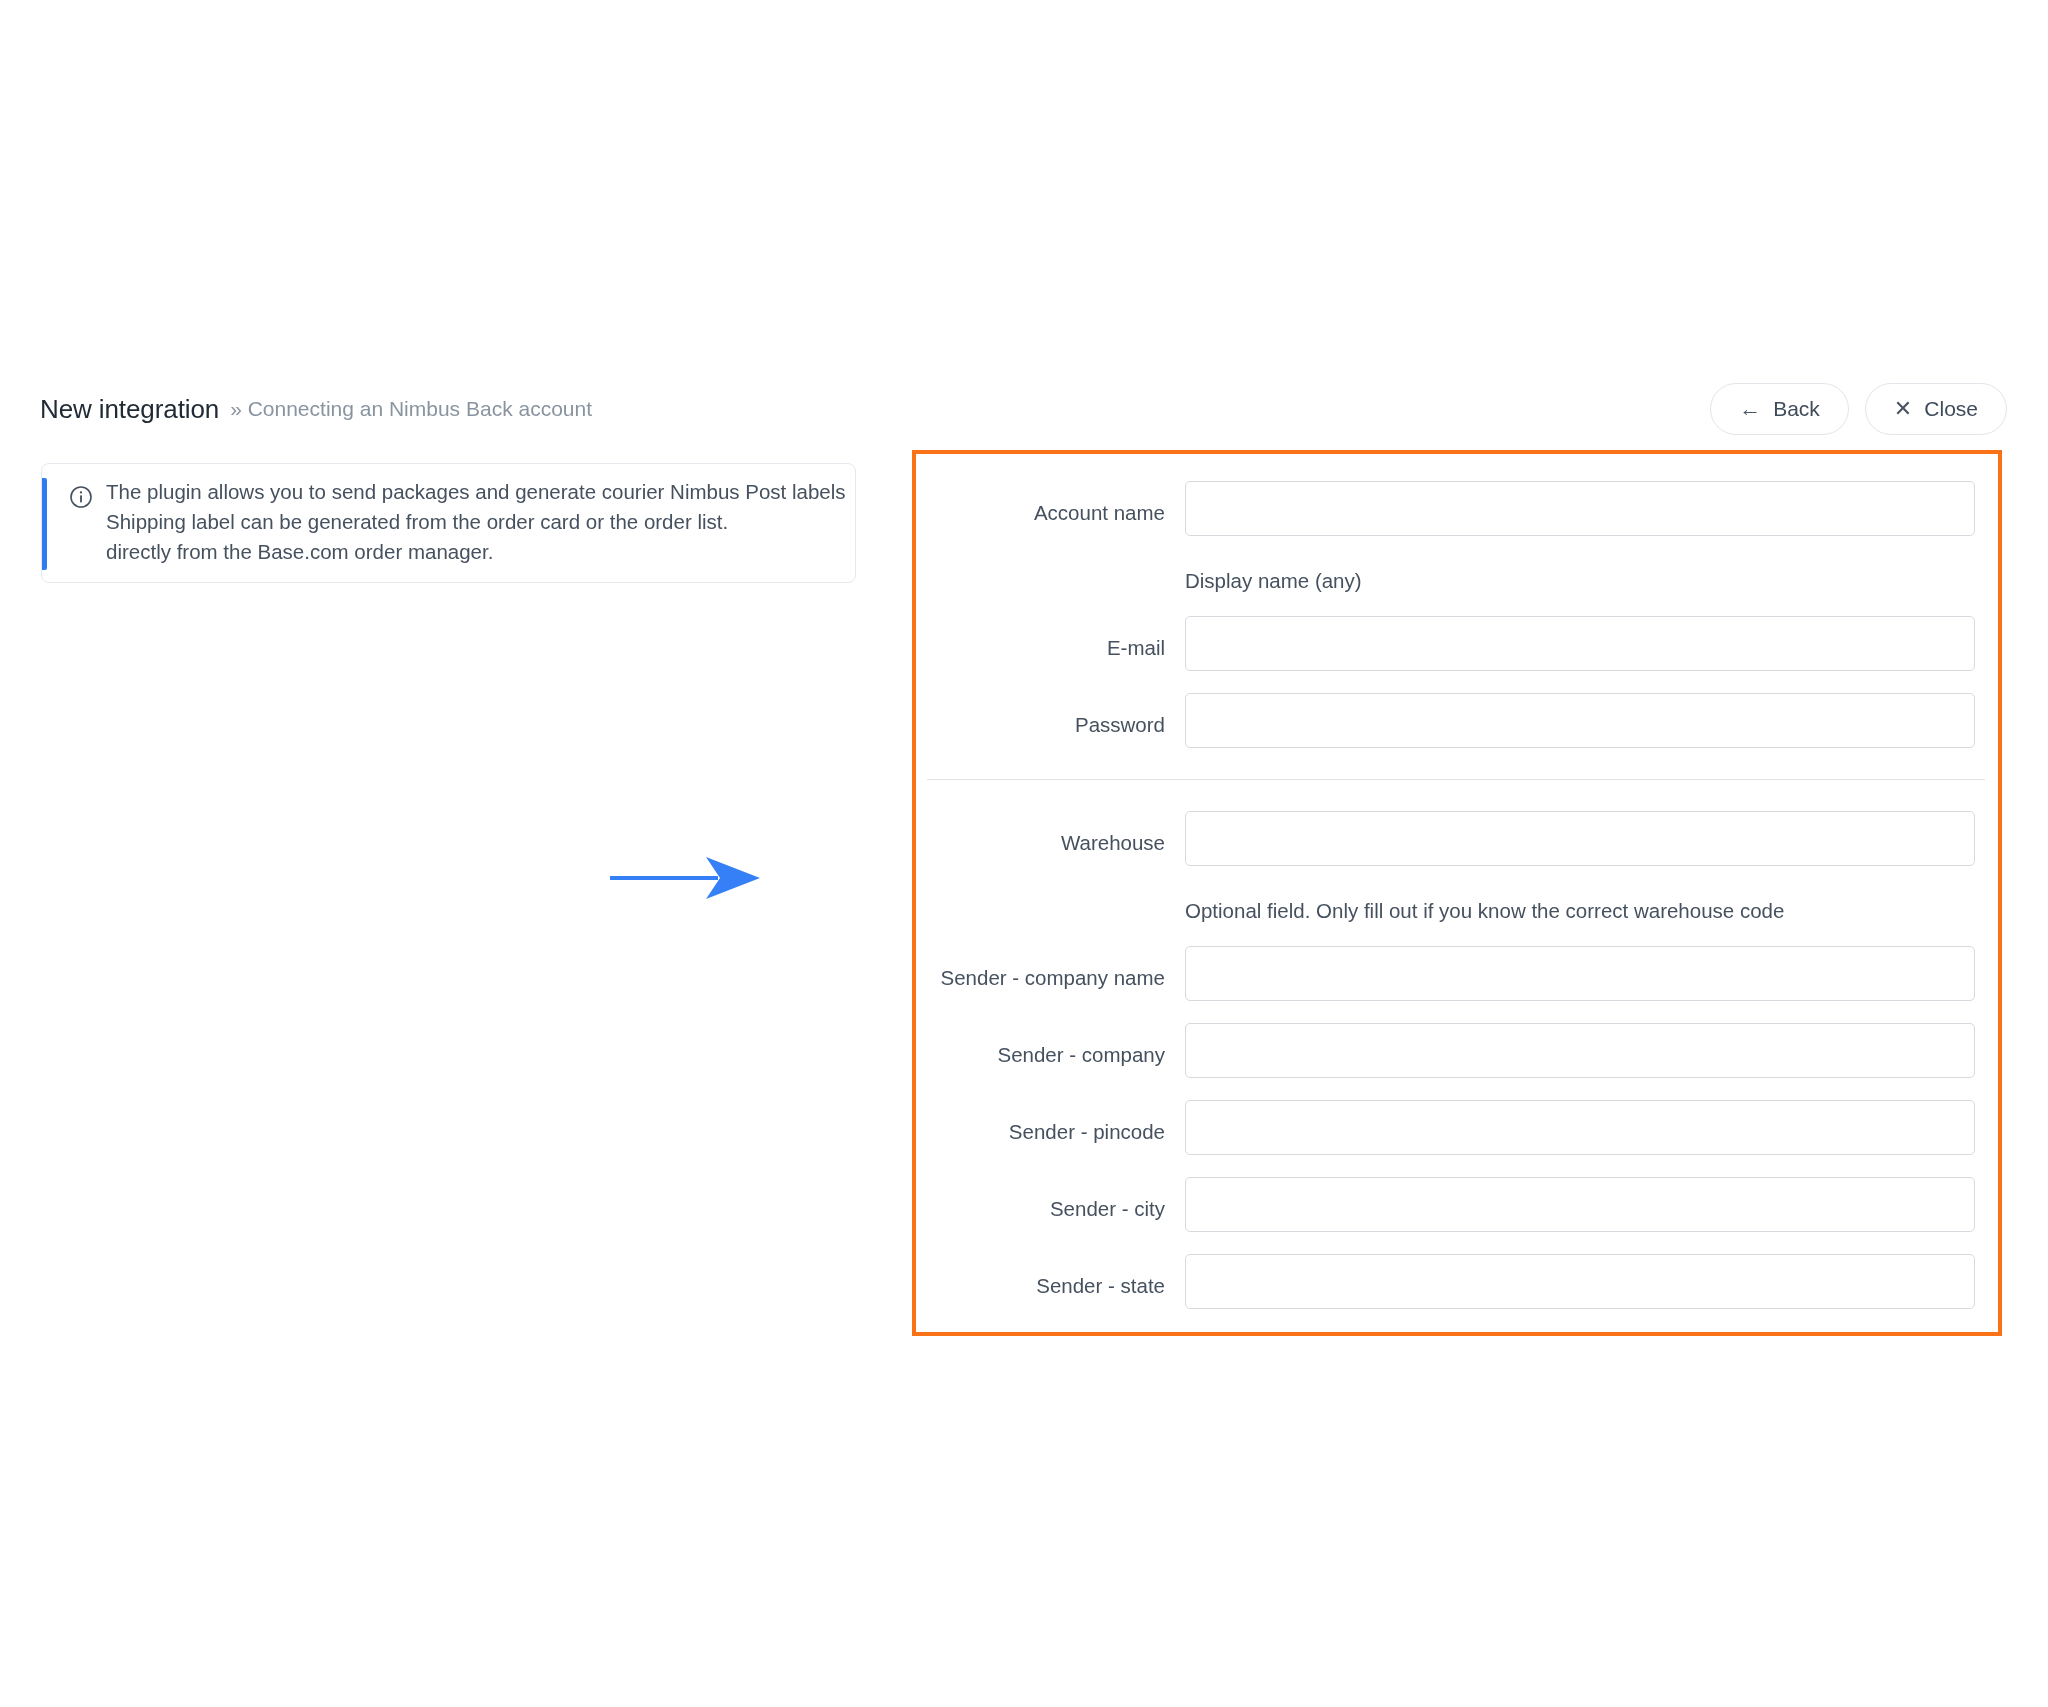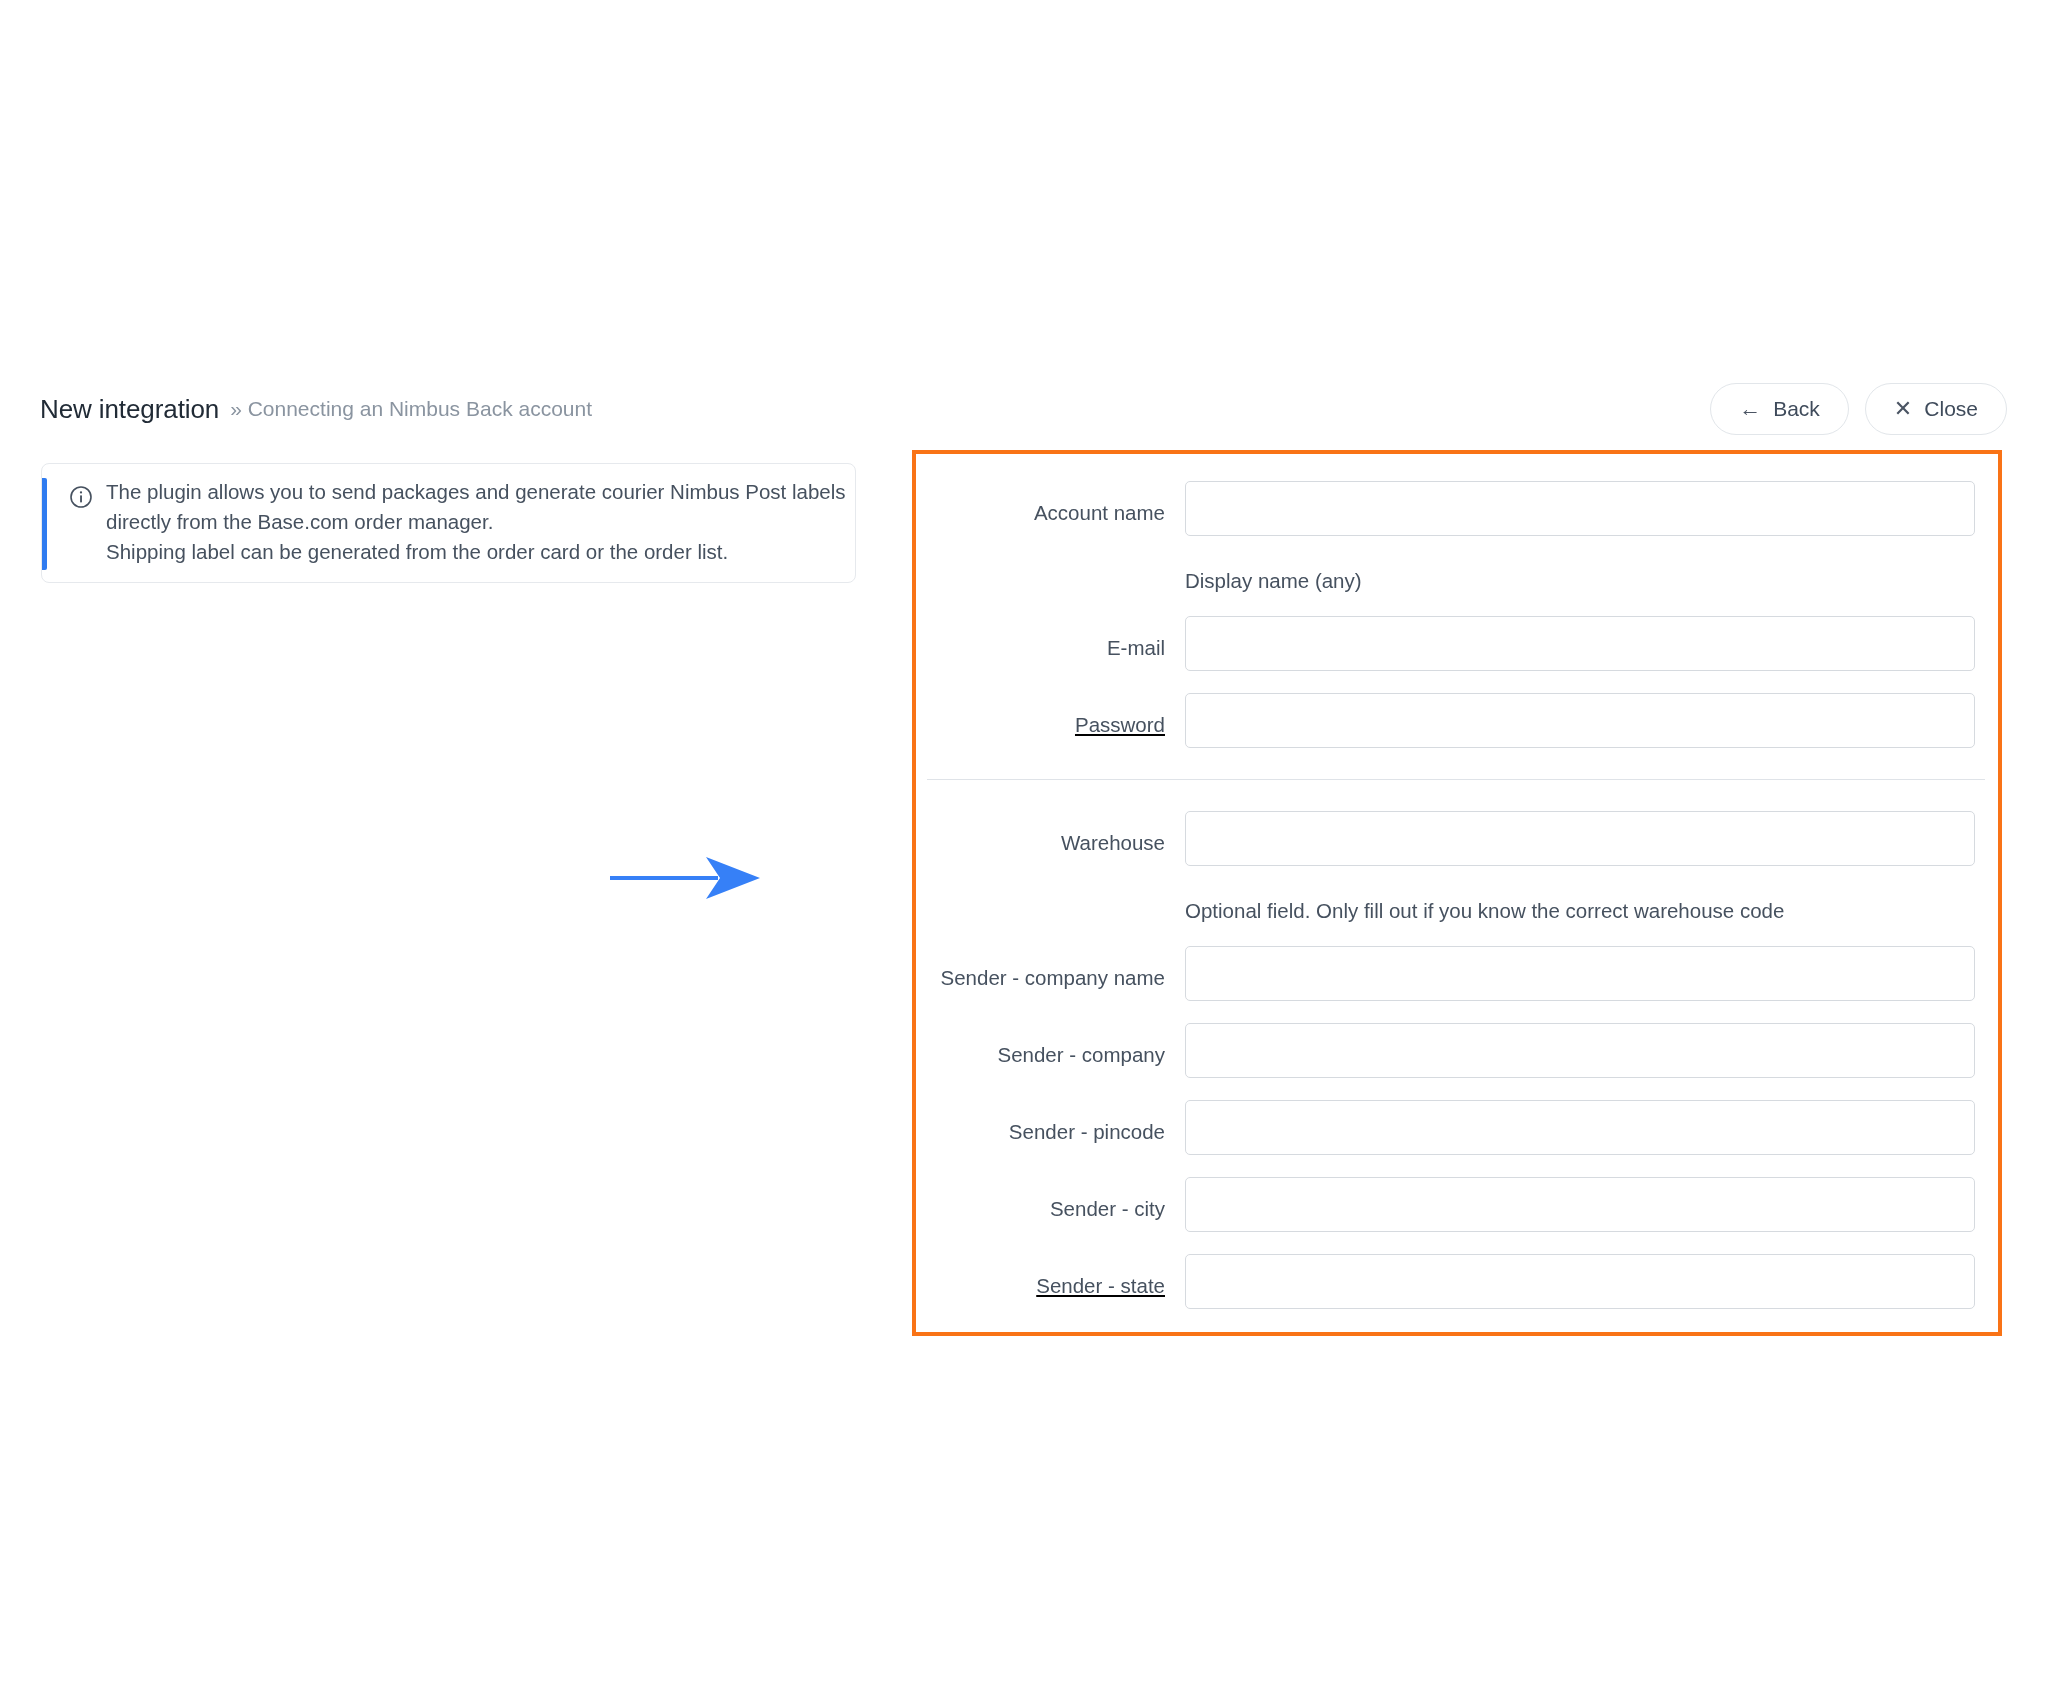--- a/index.html
+++ b/index.html
@@ -157,21 +157,21 @@
     height: 1px;
     background: #dfe3e8;
     margin: 31px 13px 0 11px;
   }
 
   .form-row {
     display: flex;
     align-items: flex-start;
     margin-bottom: 22px;
   }
-  .form-row:last-child { margin-bottom: 0; text-decoration: underline; }
+  .form-row:last-child { margin-bottom: 0; }
   .field-label {
     width: 269px;
     padding-right: 20px;
     box-sizing: border-box;
     text-align: right;
     font-size: 20.5px;
     color: #46515f;
     line-height: 26px;
     padding-top: 19px;
     white-space: nowrap;
@@ -233,22 +233,22 @@
   <div id="info-icon">
     <svg width="24" height="24" viewBox="0 0 24 24" fill="none">
       <circle cx="12" cy="12" r="10" stroke="#46515f" stroke-width="1.6"></circle>
       <circle cx="12" cy="7.4" r="1.15" fill="#46515f"></circle>
       <rect x="11.1" y="10.3" width="1.85" height="7.2" rx="0.7" fill="#46515f"></rect>
     </svg>
   </div>
 
   <div id="info-text">
     <div>The plugin allows you to send packages and generate courier Nimbus Post labels</div>
+    <div>Shipping label can be generated from the order card or the order list.</div>
     <div>directly from the Base.com order manager.</div>
-    <div>Shipping label can be generated from the order card or the order list.</div>
   </div>
 </div>
 
 <div id="arrow-annotation">
   <svg width="160" height="46" viewBox="0 0 160 46" fill="none">
     <line x1="2" y1="23" x2="110" y2="23" stroke="#3680f7" stroke-width="4"></line>
     <path d="M 98 2 L 152 23 L 98 44 L 112 23 Z" fill="#3680f7"></path>
   </svg>
 </div>
 

